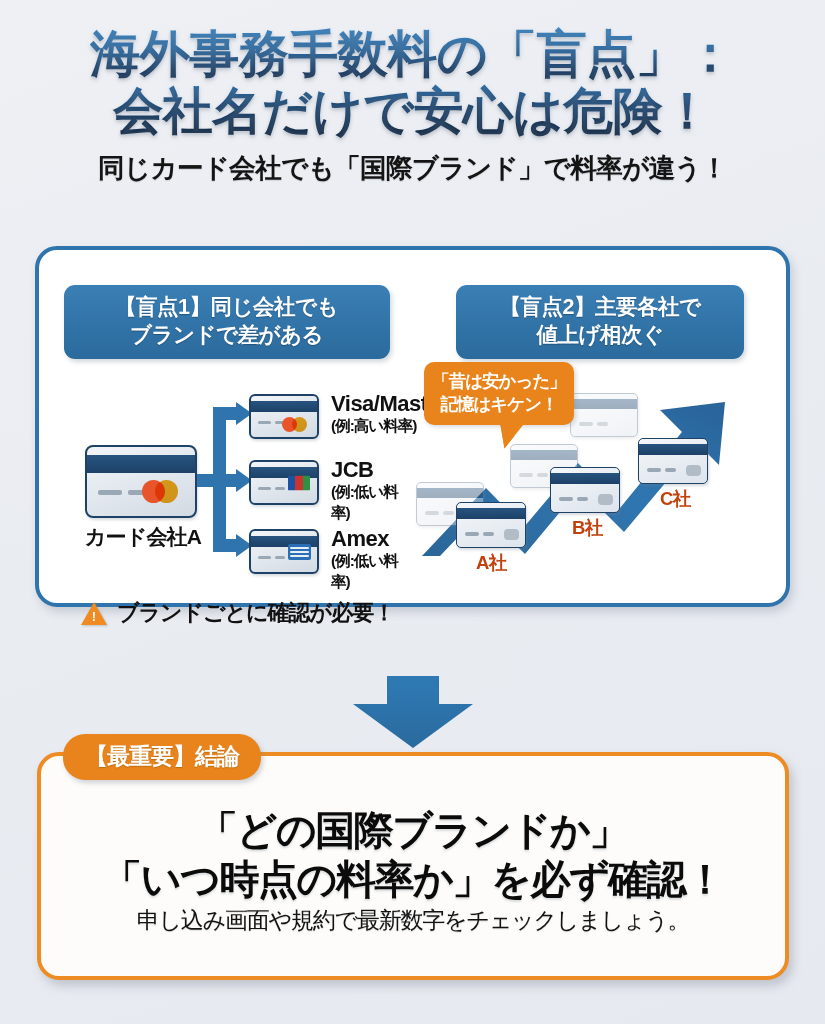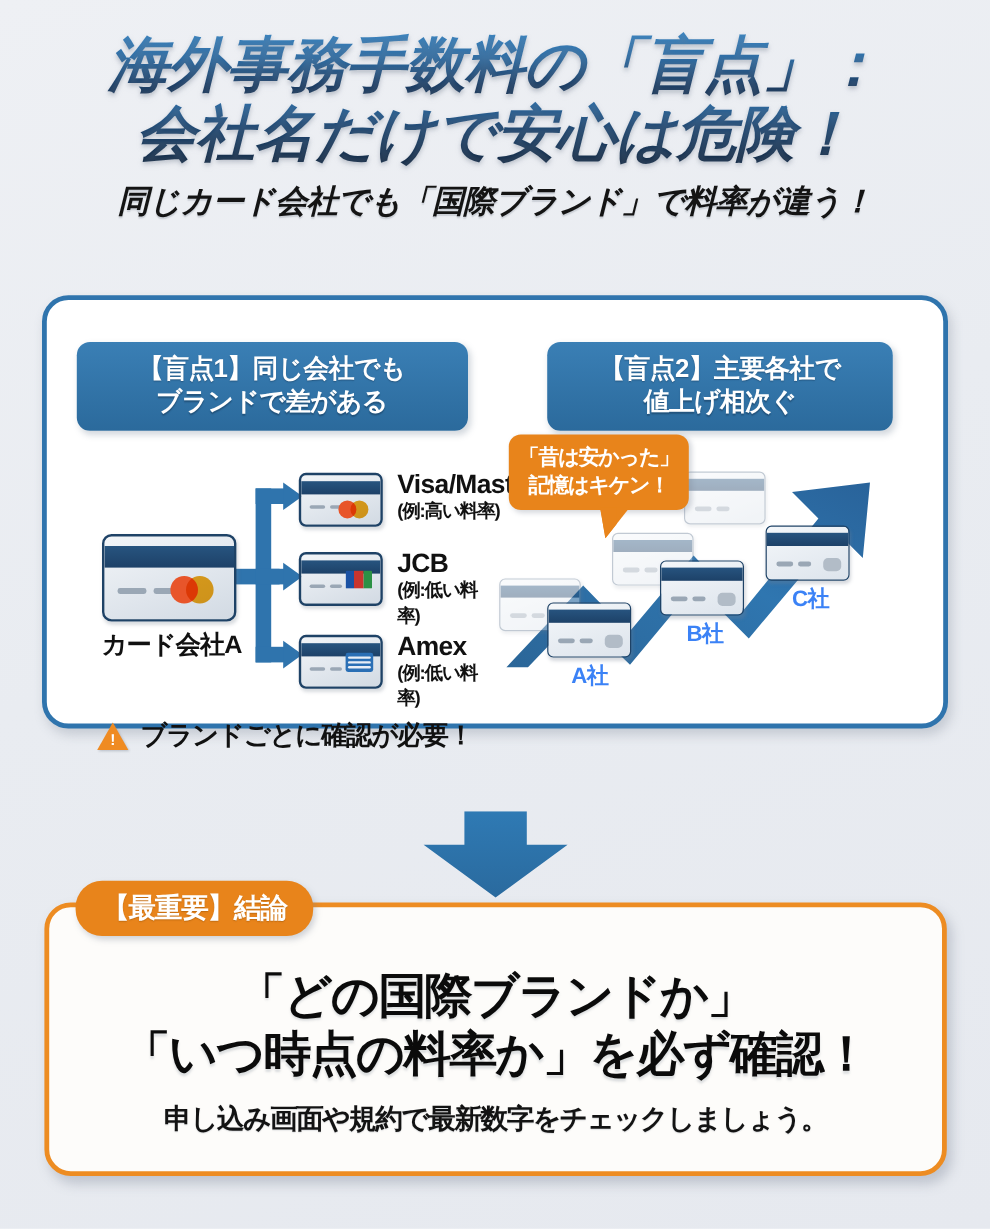--- a/index.html
+++ b/index.html
@@ -4,21 +4,21 @@
 <style>
   * { margin:0; padding:0; box-sizing:border-box; }
   html,body { width:825px; height:1024px; }
   body {
     font-family: "Liberation Sans", "DejaVu Sans", sans-serif;
     background: linear-gradient(160deg,#eef0f4 0%,#e9ecf1 45%,#e6e9ef 100%);
     position:relative; overflow:hidden;
   }
 
   
-  .header { padding-top:26px; text-align:center;font-style:italic; }
+  .header { padding-top:26px; text-align:center; }
   .title-line {
     font-size:50px; font-weight:900; line-height:1.13;
     letter-spacing:-0.5px;
     background:linear-gradient(180deg,#3f86c0 0%,#2e6ea6 38%,#1b3e66 78%,#16304f 100%);
     -webkit-background-clip:text; background-clip:text;
     -webkit-text-fill-color:transparent; color:#1b3e66;
     text-shadow:0 2px 3px rgba(120,130,145,.20);
     filter:drop-shadow(0 2px 2px rgba(110,125,145,.25));
   }
   .title-line.l2 {
@@ -122,21 +122,21 @@
            background:linear-gradient(160deg,#f4f7fa,#dde4ec);
            overflow:hidden; box-shadow:1px 2px 3px rgba(120,130,145,.3); }
   .gcard .gs { position:absolute; left:0; right:0; top:11%; height:25%;
                background:linear-gradient(180deg,#27547f,#1d4168); }
   .gcard .gl { position:absolute; height:4px; border-radius:2px; background:#9aa7b5; }
   .gcard .chip { position:absolute; right:6px; bottom:7px; width:15px; height:11px;
                  border-radius:4px; background:#b2bcc7; }
   .ghost { opacity:.42; border-color:#6d8198; z-index:2; }
   .solid { z-index:3; }
 
-  .glbl { position:absolute; font-size:18.5px; font-weight:900; color:#3b82f6;
+  .glbl { position:absolute; font-size:18.5px; font-weight:900; color:#c2410c;
           letter-spacing:-0.5px; z-index:5; }
 
   .foot-r { position:absolute; left:0; top:328px; width:372px; text-align:center;
             font-size:23px; font-weight:900; color:#111; letter-spacing:-1.5px; }
 
   
   .down { position:absolute; left:347px; top:676px; width:132px; height:74px; z-index:3; }
 
   
   .concl {
@@ -151,21 +151,21 @@
     padding:7px 22px 8px; white-space:nowrap;
     box-shadow:2px 3px 5px rgba(120,130,145,.35);
     text-shadow:0 1px 1px rgba(130,70,0,.4);
   }
   .cl {
     text-align:center; font-size:40px; font-weight:900; color:#0b0b0b;
     letter-spacing:-1.5px; line-height:1.22;
     text-shadow:0 2px 2px rgba(140,148,160,.30);
   }
   .cl1 { margin-top:50px; }
-  .cnote { text-align:center; margin-top:13px; font-size:23px; font-weight:700;
+  .cnote { text-align:center; margin-top:1px; font-size:23px; font-weight:400;
            color:#131313; letter-spacing:-1.2px;
            text-shadow:0 1px 1px rgba(150,155,165,.3); }
 </style>
 </head>
 <body>
 
 <div class="header">
   <div class="title-line">海外事務手数料の「盲点」：</div>
   <div class="title-line l2">会社名だけで安心は危険！</div>
   <div class="subtitle">同じカード会社でも「国際ブランド」で料率が違う！</div>

